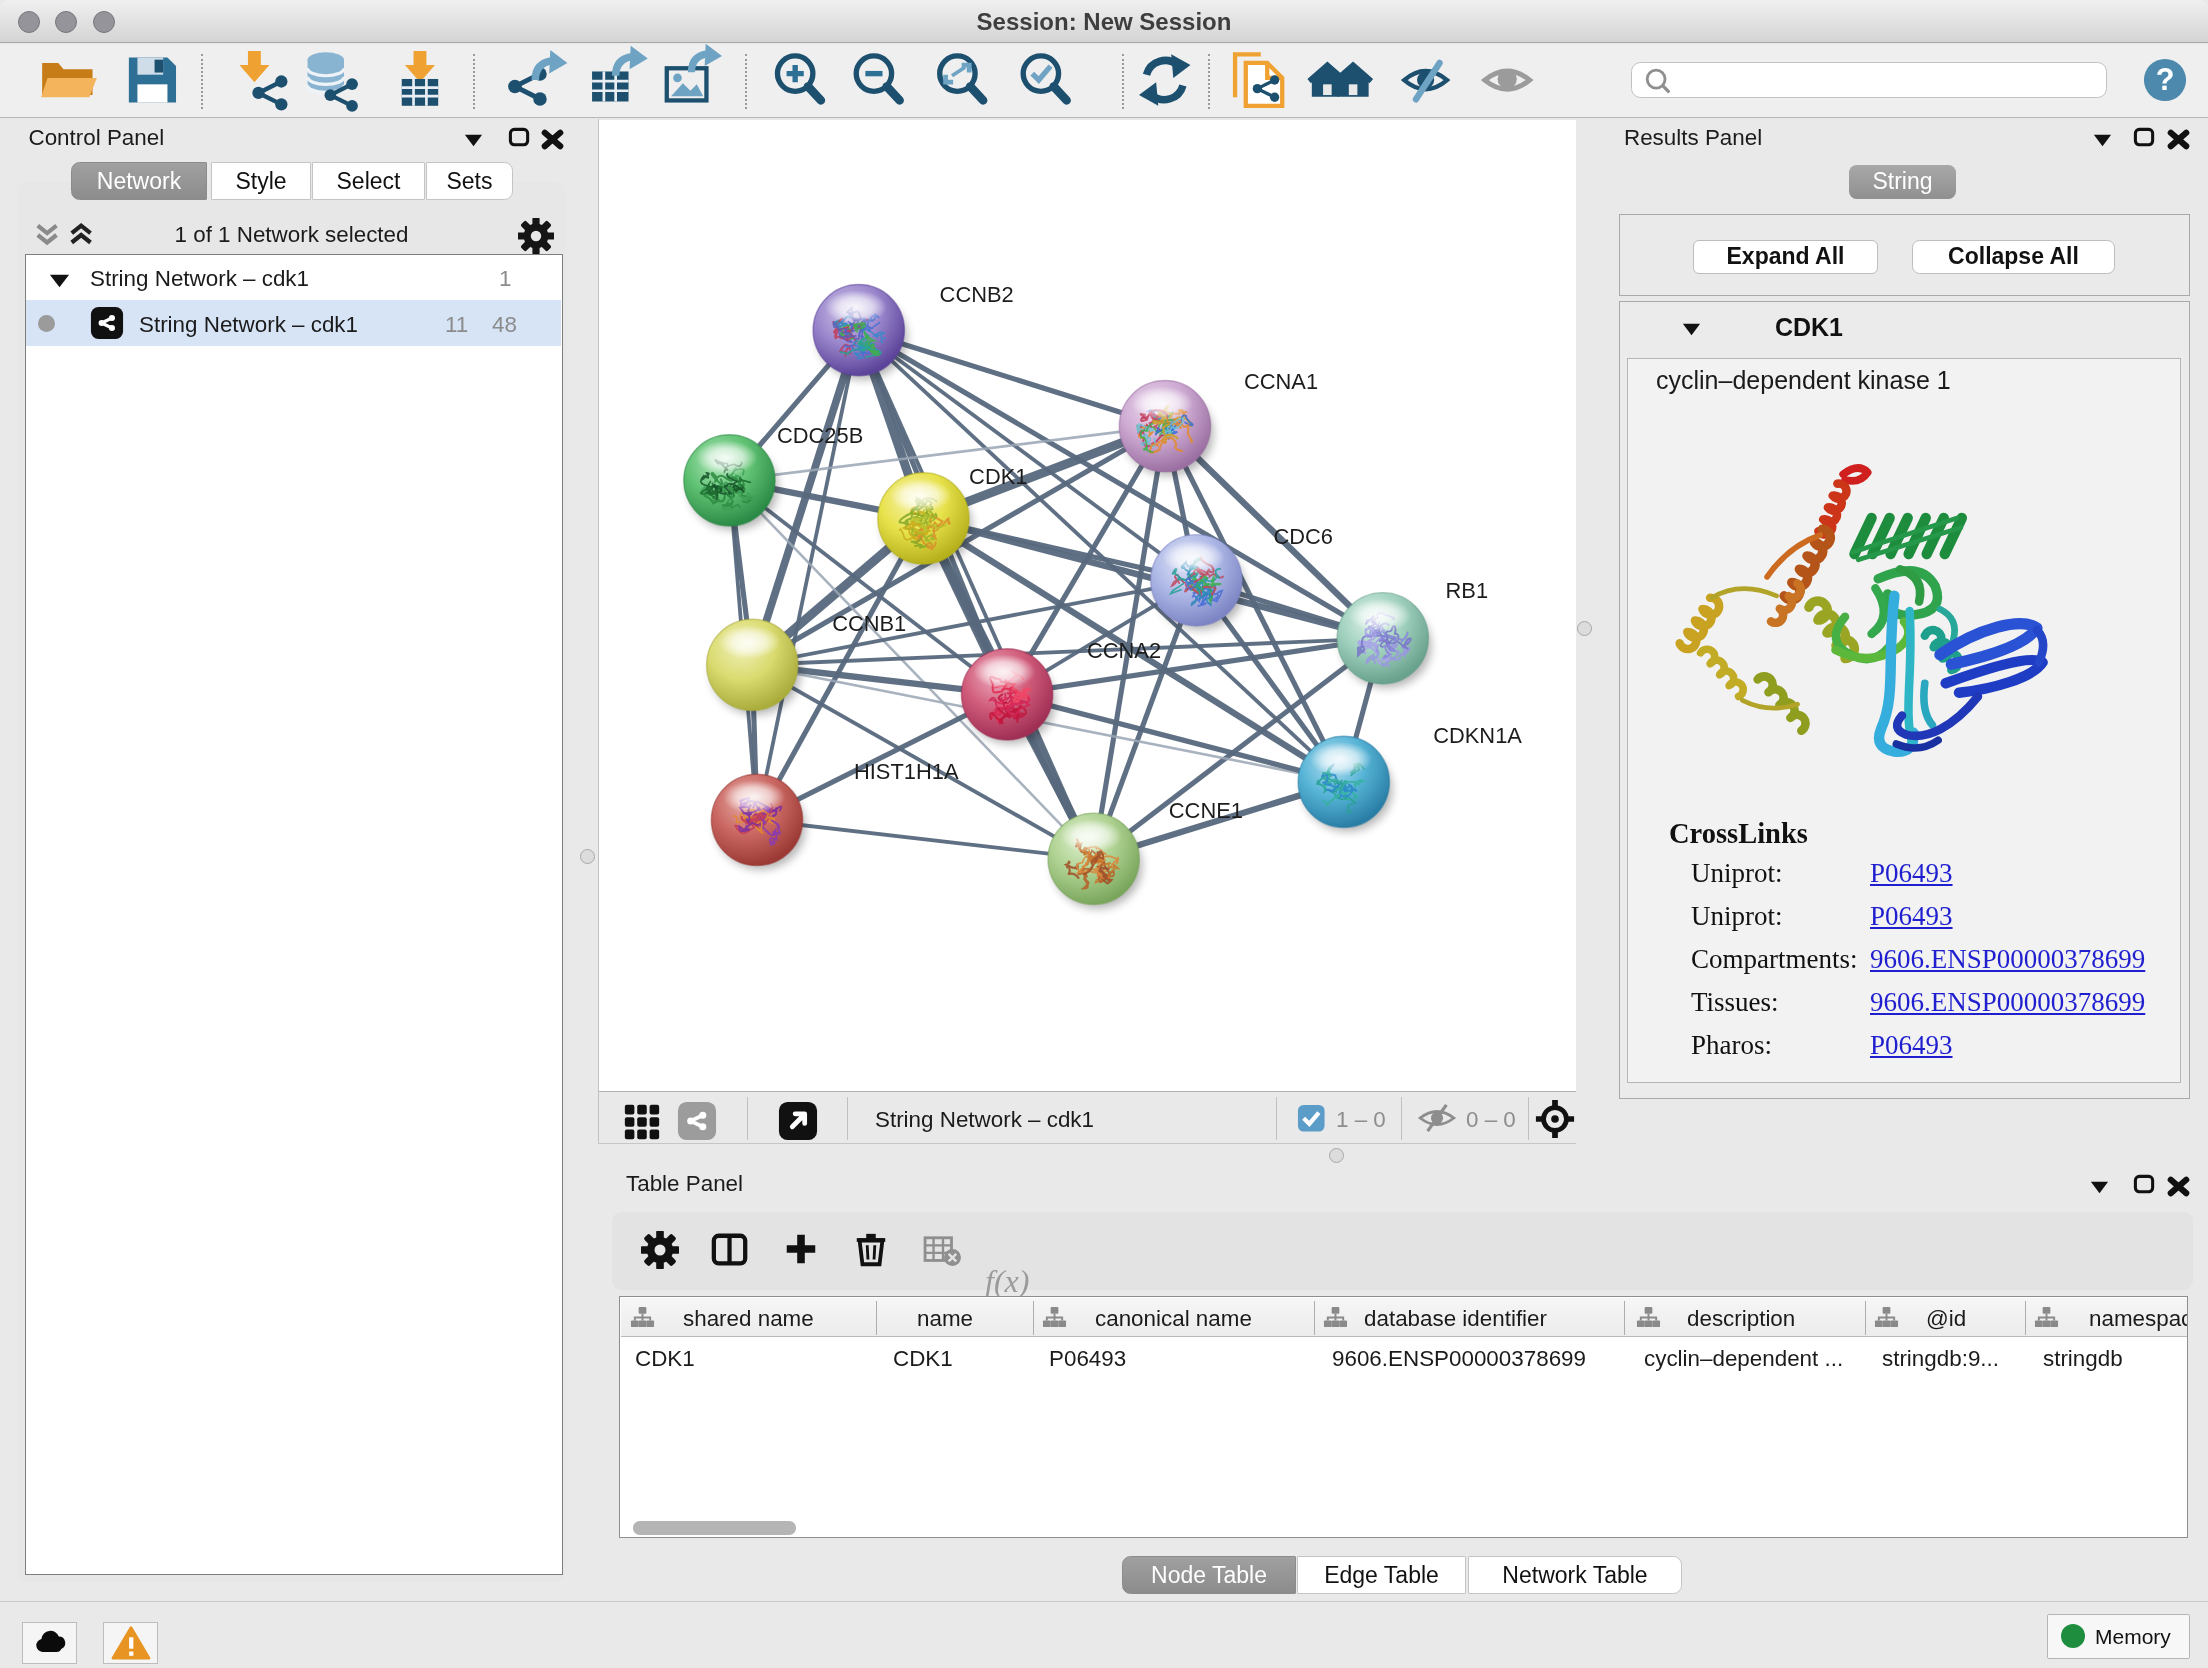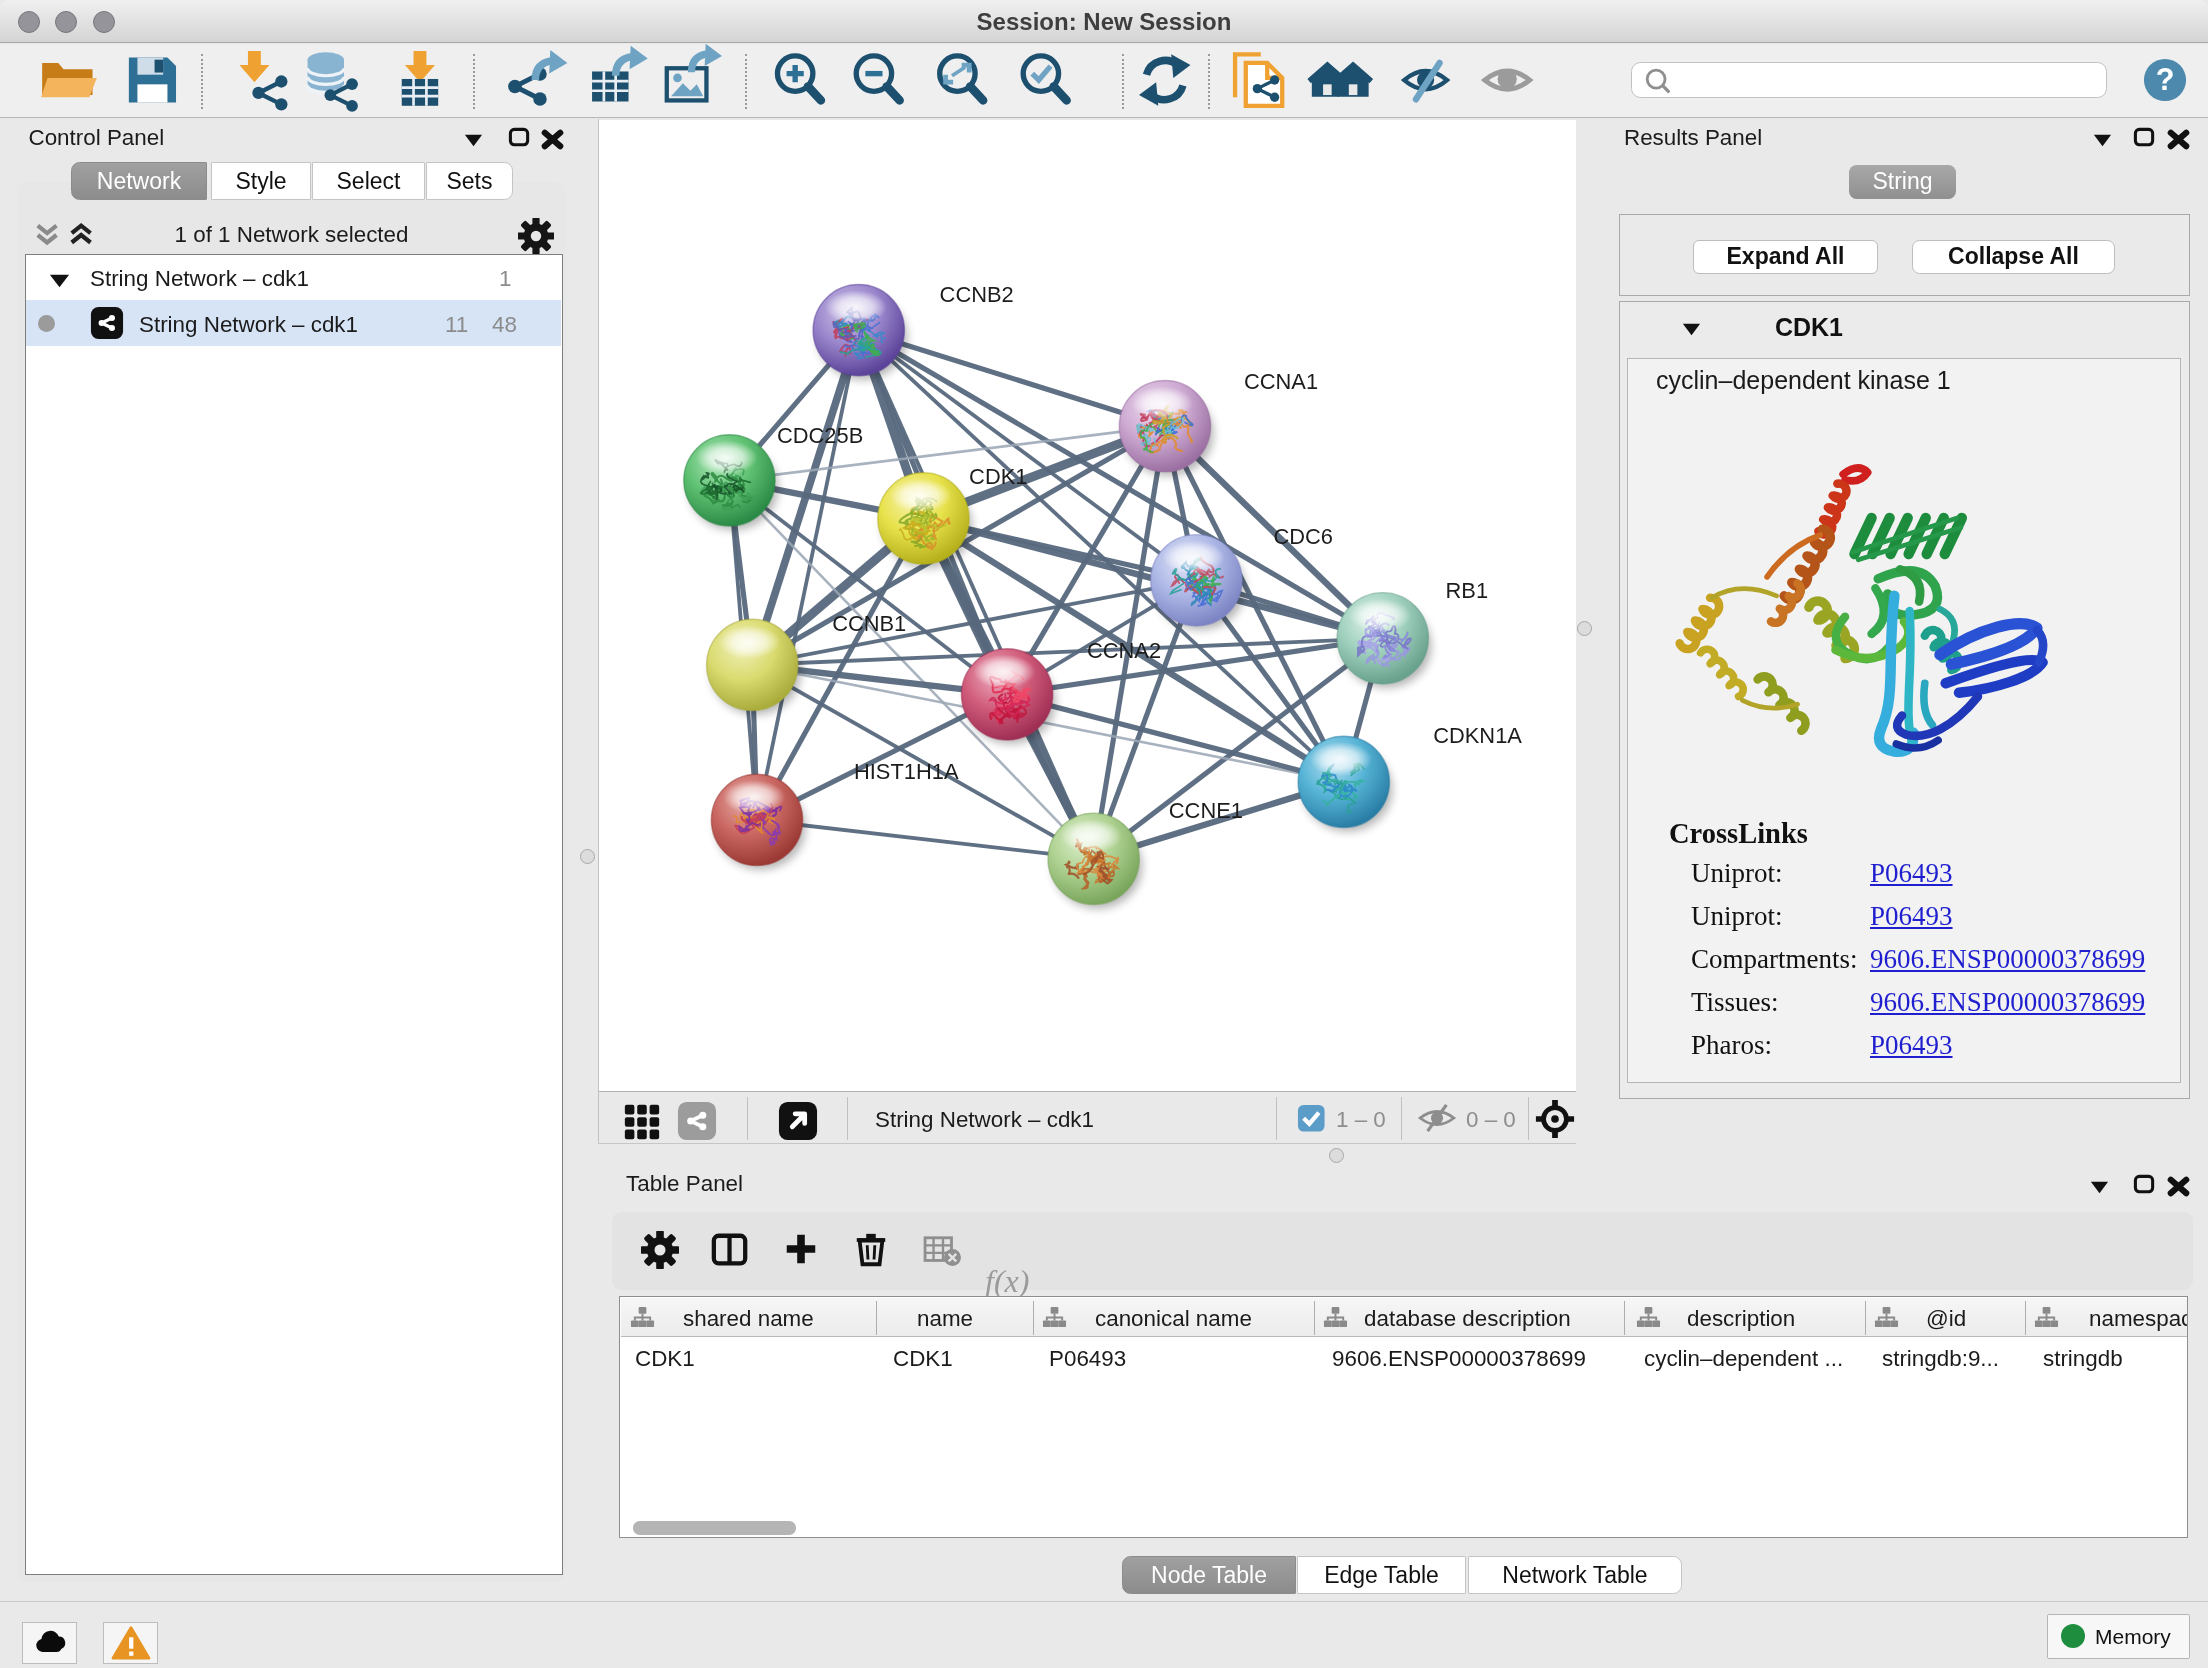--- a/index.html
+++ b/index.html
@@ -790,21 +790,21 @@
 <div class="abs" style="left:621px;top:1298px;width:1566px;height:39px;background:linear-gradient(#f6f6f6,#ececec);border-bottom:1.9px solid #b9b9b9"></div>
 <div class="abs" style="left:876px;top:1301px;width:1px;height:34px;background:#adadad"></div>
 <div class="abs" style="left:1033px;top:1301px;width:1px;height:34px;background:#adadad"></div>
 <div class="abs" style="left:1314px;top:1301px;width:1px;height:34px;background:#adadad"></div>
 <div class="abs" style="left:1624px;top:1301px;width:1px;height:34px;background:#adadad"></div>
 <div class="abs" style="left:1865px;top:1301px;width:1px;height:34px;background:#adadad"></div>
 <div class="abs" style="left:2025px;top:1301px;width:1px;height:34px;background:#adadad"></div>
 <div class="abs phead" style="left:683px;top:1306px">shared name</div>
 <div class="abs phead" style="left:917px;top:1306px">name</div>
 <div class="abs phead" style="left:1095px;top:1306px">canonical name</div>
-<div class="abs phead" style="left:1364px;top:1306px">database description</div>
+<div class="abs phead" style="left:1364px;top:1306px">database identifier</div>
 <div class="abs phead" style="left:1687px;top:1306px">description</div>
 <div class="abs phead" style="left:1926px;top:1306px">@id</div>
 <div class="abs phead" style="left:2089px;top:1306px;width:98px;overflow:hidden;white-space:nowrap">namespace</div>
 <div class="abs phead" style="left:635px;top:1346px">CDK1</div>
 <div class="abs phead" style="left:893px;top:1346px">CDK1</div>
 <div class="abs phead" style="left:1049px;top:1346px">P06493</div>
 <div class="abs phead" style="left:1332px;top:1346px">9606.ENSP00000378699</div>
 <div class="abs phead" style="left:1644px;top:1346px">cyclin–dependent ...</div>
 <div class="abs phead" style="left:1882px;top:1346px">stringdb:9...</div>
 <div class="abs phead" style="left:2043px;top:1346px">stringdb</div>

